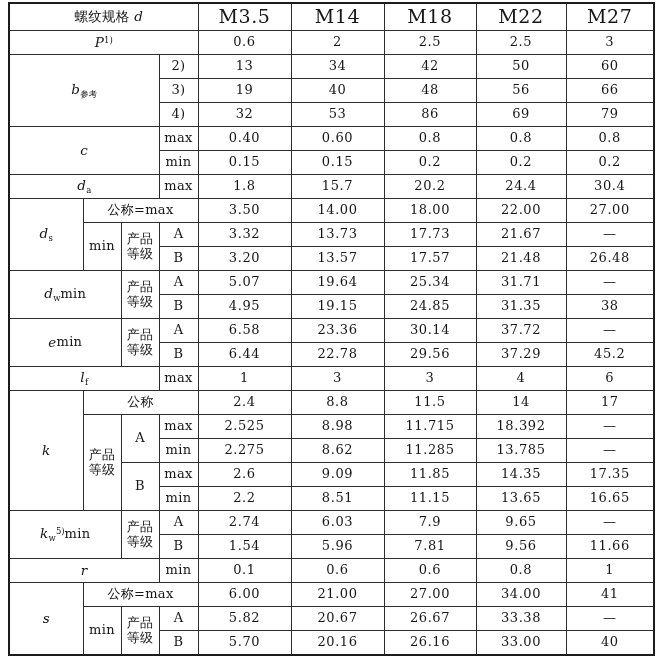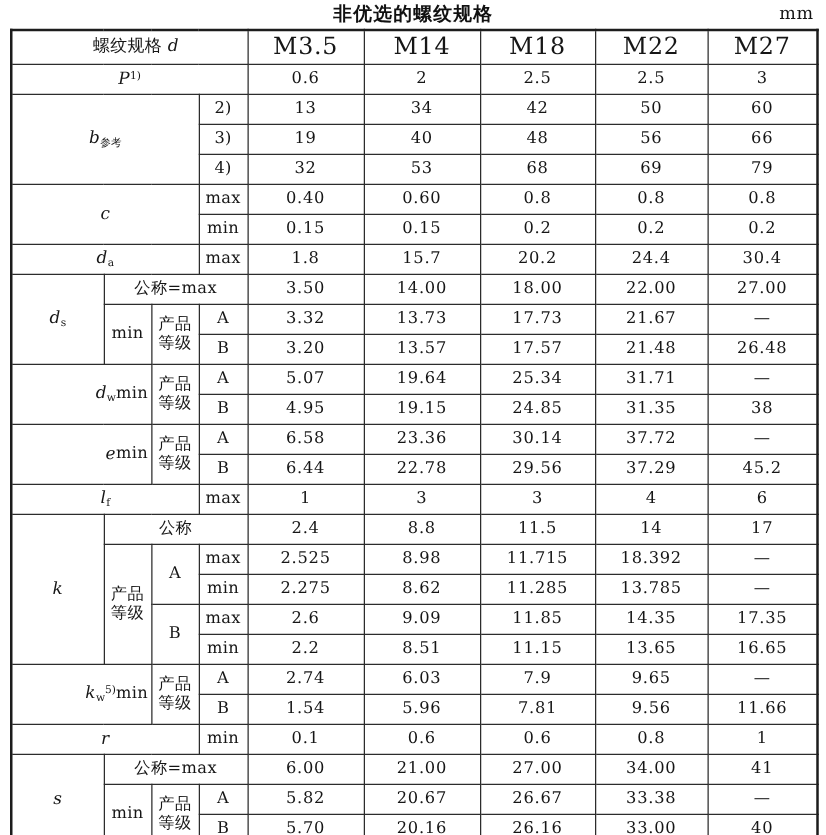--- a/index.html
+++ b/index.html
@@ -49,33 +49,29 @@
   td.val { letter-spacing: 0.6px; }
   td.lbl { font-size: 12.5px; letter-spacing: 0.3px; }
   td.stack { font-size: 12px; line-height: 1.35; white-space: normal; }
 
   .sym i { font-style: italic; font-size: 13.5px; }
   .sym sub { font-size: 8.5px; vertical-align: -3px; letter-spacing: 0; }
   .sym sup { font-size: 8.5px; vertical-align: 4px; letter-spacing: 0; }
 
   .spread-inner {
     display: flex;
-    justify-content: flex-end;
+    justify-content: center;
     align-items: center;
     width: 100%;
   }
 </style>
 </head>
 <body>
 
 <div class="page">
-  <div class="title-bar">
-    <div class="title">非优选的螺纹规格</div>
-    <div class="unit">mm</div>
-  </div>
   <table class="spec">
     <colgroup>
         <col style="width: 74px;">
         <col style="width: 38px;">
         <col style="width: 38px;">
         <col style="width: 39px;">
         <col style="width: 93px;">
         <col style="width: 93px;">
         <col style="width: 92px;">
         <col style="width: 90px;">
@@ -112,21 +108,21 @@
           <td class="val">19</td>
           <td class="val">40</td>
           <td class="val">48</td>
           <td class="val">56</td>
           <td class="val">66</td>
         </tr>
         <tr>
           <td class="lbl">4)</td>
           <td class="val">32</td>
           <td class="val">53</td>
-          <td class="val">68</td>
+          <td class="val">86</td>
           <td class="val">69</td>
           <td class="val">79</td>
         </tr>
         <tr>
           <td colspan="3" rowspan="2" class="lbl"><span class="sym"><i>c</i></span></td>
           <td class="lbl">max</td>
           <td class="val">0.40</td>
           <td class="val">0.60</td>
           <td class="val">0.8</td>
           <td class="val">0.8</td>

